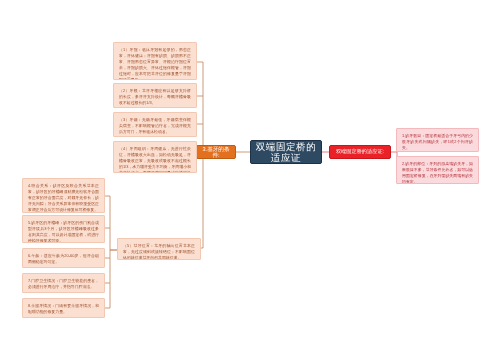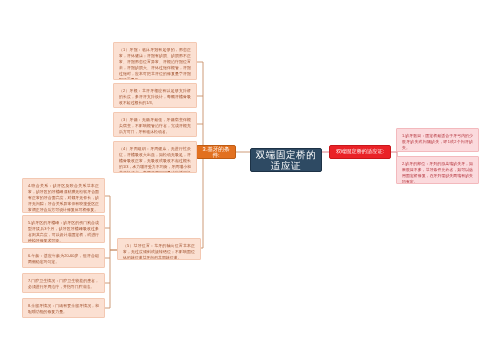--- a/index.html
+++ b/index.html
@@ -41,21 +41,20 @@
     border-radius: 2px;
     color: #ffffff;
     font-size: 9.5px;
     letter-spacing: 0.6px;
     display: flex;
     align-items: center;
     justify-content: center;
     text-align: center;
     line-height: 1.2;
     padding: 0 4px;
-    margin-top: 8px;
   }
 
   
   .branch-orange {
     background: #e2701f;
     border: 1px solid #bf5c13;
     border-radius: 2px;
     color: #ffffff;
     font-size: 5.6px;
     display: flex;

